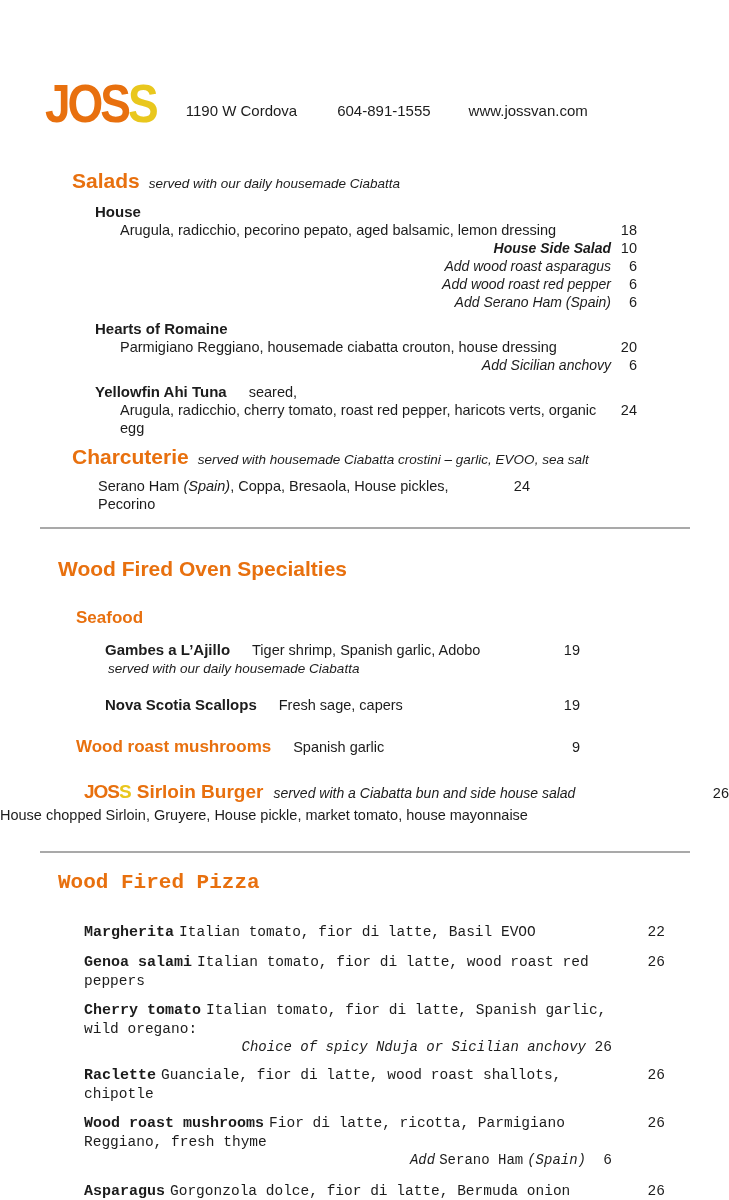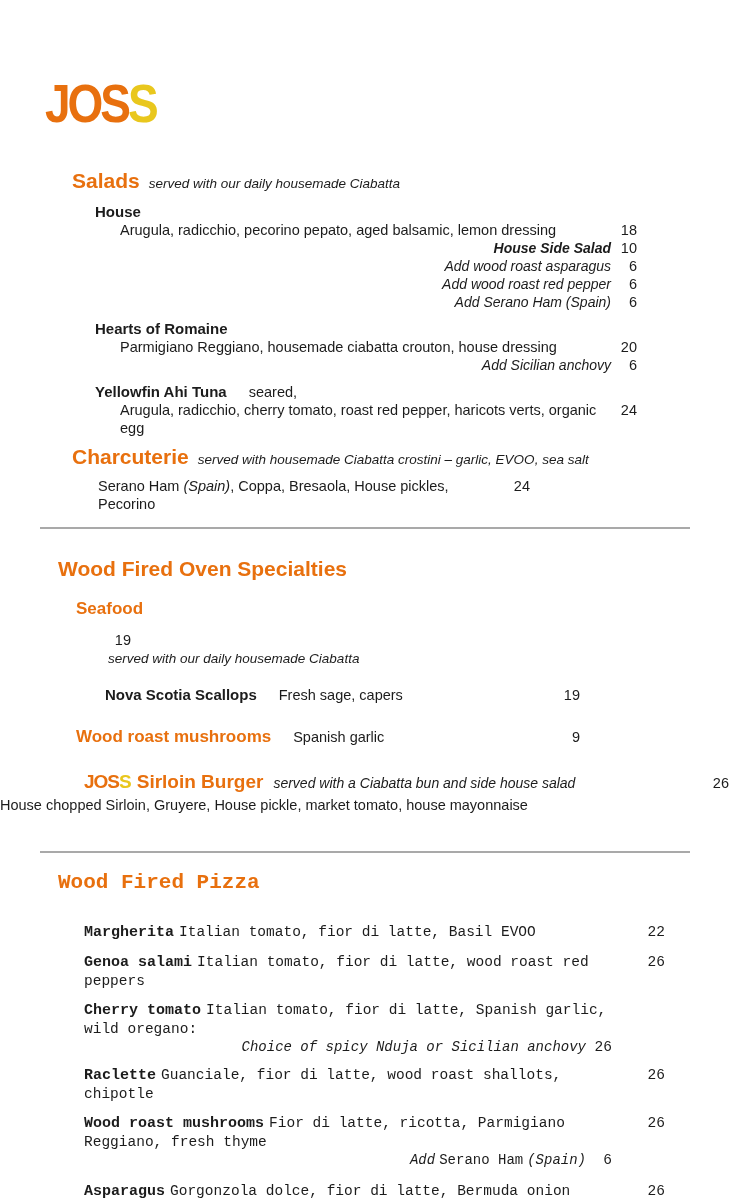--- a/index.html
+++ b/index.html
@@ -37,21 +37,21 @@
   .salads .rrow { padding-right:92px; }
 
   
   .charcuterie .sec-title-row { padding-left:72px; }
   .charcuterie .row { padding-left:98px; padding-right:199px; margin-top:7px; }
 
   .divider { position:absolute; left:40px; width:650px; height:2px; background:#a9a9a9; }
 
   
   .oven .sec-title-row { padding-left:58px; }
-  .oven .seafood-title { padding-left:76px; margin-top:16px; color:#e8700e; font-weight:bold; font-size:17px; line-height:21px; }
+  .oven .seafood-title { padding-left:76px; margin-top:25px; color:#e8700e; font-weight:bold; font-size:17px; line-height:21px; }
   .oven .row { padding-left:105px; padding-right:149px; }
   .oven .note { padding-left:108px; font-style:italic; font-size:13.5px; line-height:18px; margin-top:1px; }
   .oven .orange-item { padding-left:76px; padding-right:149px; margin-top:22px; line-height:22px; }
   .oven .orange-item .oname { color:#e8700e; font-weight:bold; font-size:17px; }
   .burger-row { display:flex; justify-content:space-between; align-items:baseline; padding-left:84px; margin-top:22px; line-height:24px; }
   .burger-row .brand { font-weight:bold; font-size:19px; letter-spacing:-1px; }
   .burger-row .bname { color:#e8700e; font-weight:bold; font-size:19px; margin-left:6px; }
   .burger-row .bnote { font-style:italic; font-size:14px; margin-left:10px; }
   .burger-desc { font-size:14.5px; line-height:18px; margin-top:1px; }
 
@@ -64,20 +64,25 @@
   .sp-r { margin-right:4px; }
   .sp-l { margin-left:4px; }
 </style>
 </head>
 <body>
 
 <div class="page">
 
   <div class="header">
     <div class="logo"><span class="lo">JOS</span><span class="ly">S</span></div>
+    <div class="contact">
+      <span class="addr">1190 W Cordova</span>
+      <span class="phone">604-891-1555</span>
+      <span>www.jossvan.com</span>
+    </div>
   </div>
 
   <div class="section salads" style="top:168px;">
     <div class="sec-title-row">
       <span class="sec-title">Salads</span>
       <span class="sec-sub">served with our daily housemade Ciabatta</span>
     </div>
 
     <div class="name-row iname" style="margin-top:8px;">House</div>
     <div class="row">
@@ -133,20 +138,21 @@
 
   <div class="divider" style="top:527px;"></div>
 
   <div class="section oven" style="top:556px;">
     <div class="sec-title-row">
       <span class="sec-title">Wood Fired Oven Specialties</span>
     </div>
     <div class="seafood-title">Seafood</div>
 
     <div class="row" style="margin-top:12px;">
+      <span><span class="iname">Gambes a L’Ajillo</span><span class="isuffix">Tiger shrimp, Spanish garlic, Adobo</span></span>
       <span class="price">19</span>
     </div>
     <div class="note">served with our daily housemade Ciabatta</div>
 
     <div class="row" style="margin-top:17px;justify-content:space-between;">
       <span><span class="iname">Nova Scotia Scallops</span><span class="isuffix">Fresh sage, capers</span></span>
       <span class="price">19</span>
     </div>
 
     <div class="orange-item row">

